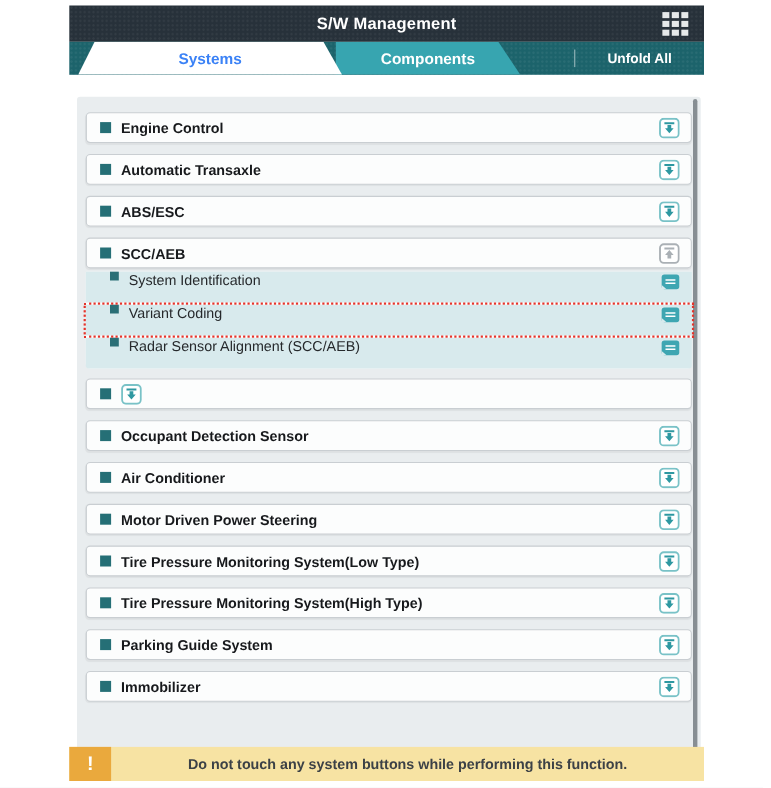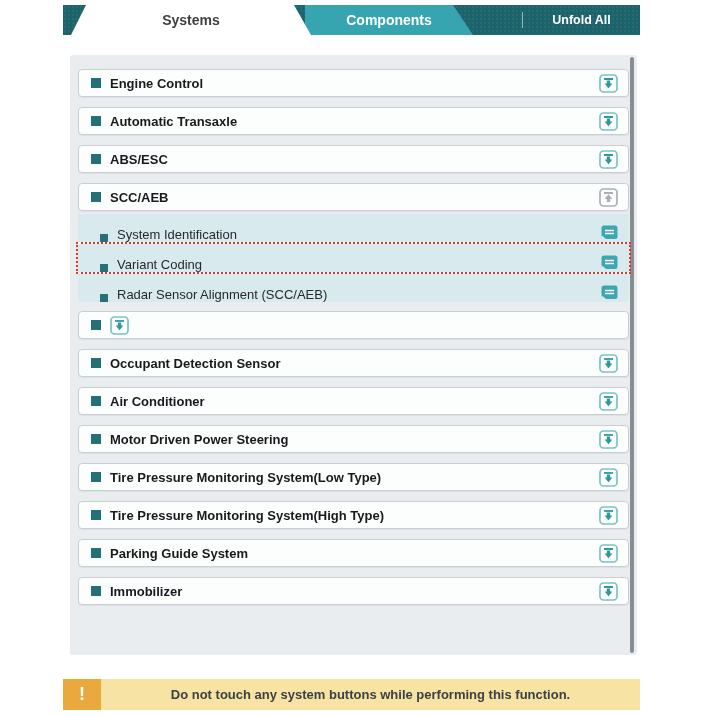--- a/index.html
+++ b/index.html
@@ -14,21 +14,21 @@
   .header-title{color:#ffffff;font-size:15px;font-weight:bold;letter-spacing:0.2px;}
   .grid-btn{position:absolute;right:12px;top:5px;width:28px;height:24px;display:flex;
     align-items:center;justify-content:center;cursor:pointer;}
 
   
   .tabbar{position:relative;height:30px;background:#1c636b;
     background-image:radial-gradient(rgba(255,255,255,0.06) 1px, transparent 1.2px);
     background-size:4px 4px;}
   .tab{position:absolute;top:0;height:30px;line-height:30px;text-align:center;
     font-size:14px;font-weight:bold;cursor:pointer;}
-  .tab-systems{left:8px;width:240px;background:#ffffff;color:#404040;z-index:2;
+  .tab-systems{left:8px;width:240px;background:#ffffff;color:#3b82f6;z-index:2;
     clip-path:polygon(15px 0, calc(100% - 17px) 0, 100% 100%, 0 100%);}
   .tab-components{left:242px;width:168px;background:#37a5b0;color:#ffffff;z-index:1;
     clip-path:polygon(0 0, calc(100% - 20px) 0, 100% 100%, 0 100%);}
   .tab-divider{position:absolute;left:459px;top:7px;width:1px;height:16px;background:rgba(255,255,255,0.55);}
   .unfold-all{position:absolute;left:460px;right:0;top:0;height:14px;line-height:30px;
     text-align:center;color:#ffffff;font-size:12.5px;font-weight:bold;cursor:pointer;}
 
   
   .content{position:relative;margin:20px 3px 0 7px;width:567px;height:600px;
     background:#e9edef;border-radius:3px;padding:14px 8px 0 8px;box-sizing:border-box;overflow:hidden;}
@@ -38,40 +38,58 @@
     border:1px solid #c9ced2;border-radius:4px;box-sizing:border-box;
     display:flex;align-items:center;padding:0 10px 0 12px;cursor:pointer;
     box-shadow:0 1px 1px rgba(0,0,0,0.05);}
   .row.expanded{margin-bottom:3px;}
   .bullet{width:10px;height:10px;background:#256f76;margin-right:9px;flex:0 0 auto;}
   .row-label{font-size:13px;font-weight:bold;color:#17191c;flex:1 1 auto;white-space:nowrap;}
   .row-icon{flex:0 0 auto;width:19px;height:19px;}
 
   .sub-block{margin-bottom:9px;background:#ffffff;border-radius:0 0 4px 4px;overflow:visible;}
   .sub-row{position:relative;height:28px;margin-bottom:2px;background:#d8eaed;
-    display:flex;align-items:flex-end;padding:0 10px 0 22px;cursor:pointer;box-sizing:border-box;}
+    display:flex;align-items:flex-start;padding:0 10px 0 22px;cursor:pointer;box-sizing:border-box;}
   .sub-row:last-child{margin-bottom:0;border-radius:0 0 3px 3px;}
   .sub-bullet{width:8px;height:8px;background:#2a6f76;margin-right:9px;flex:0 0 auto;}
   .sub-label{font-size:13px;font-weight:normal;color:#26292c;flex:1 1 auto;white-space:nowrap;}
   .sub-row.selected{outline:2px dotted #e5332a;outline-offset:0px;z-index:3;}
 
   
   .warning{position:absolute;left:63px;top:679px;width:577px;height:31px;background:#f7e3a3;
     display:flex;align-items:stretch;}
   .warning-icon{width:38px;background:#eaa93d;color:#ffffff;font-weight:bold;font-size:18px;
     display:flex;align-items:center;justify-content:center;flex:0 0 auto;}
   .warning-text{flex:1;display:flex;align-items:center;justify-content:center;
     font-size:13px;font-weight:bold;color:#3c4146;}
 </style>
 </head>
 <body>
 
 <div class="screen">
   <div class="app">
 
+    <div class="header">
+      <span class="header-title">S/W Management</span>
+      <span class="grid-btn">
+        <svg width="24" height="22" viewBox="0 0 24 22">
+          <g fill="#e6e9ea">
+            <rect x="0" y="0" width="6.5" height="5.5"></rect>
+              <rect x="8.7" y="0" width="6.5" height="5.5"></rect>
+              <rect x="17.4" y="0" width="6.5" height="5.5"></rect>
+            <rect x="0" y="8" width="6.5" height="5.5"></rect>
+              <rect x="8.7" y="8" width="6.5" height="5.5"></rect>
+              <rect x="17.4" y="8" width="6.5" height="5.5"></rect>
+            <rect x="0" y="16" width="6.5" height="5.5"></rect>
+              <rect x="8.7" y="16" width="6.5" height="5.5"></rect>
+              <rect x="17.4" y="16" width="6.5" height="5.5"></rect>
+          </g>
+        </svg>
+      </span>
+    </div>
 
     <div class="tabbar">
       <div class="tab tab-systems">Systems</div>
       <div class="tab tab-components">Components</div>
       <div class="tab-divider"></div>
       <div class="unfold-all">Unfold All</div>
     </div>
 
     <div class="content" id="system-list">
       <div class="scrollbar"></div>

